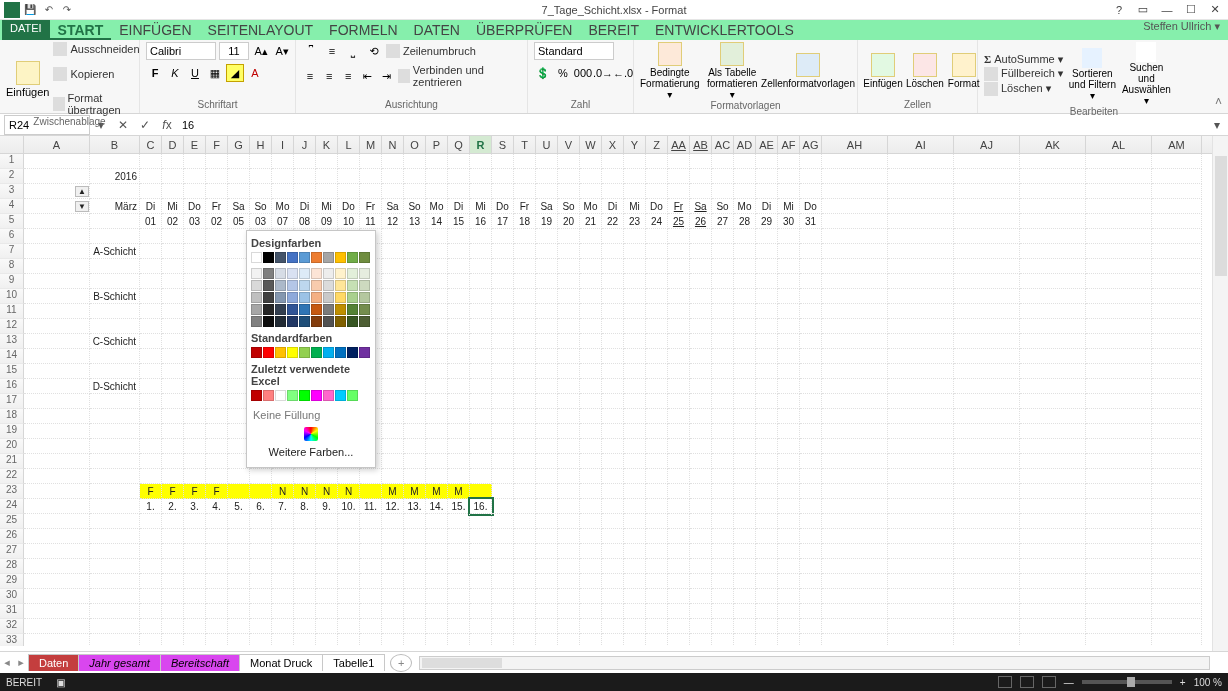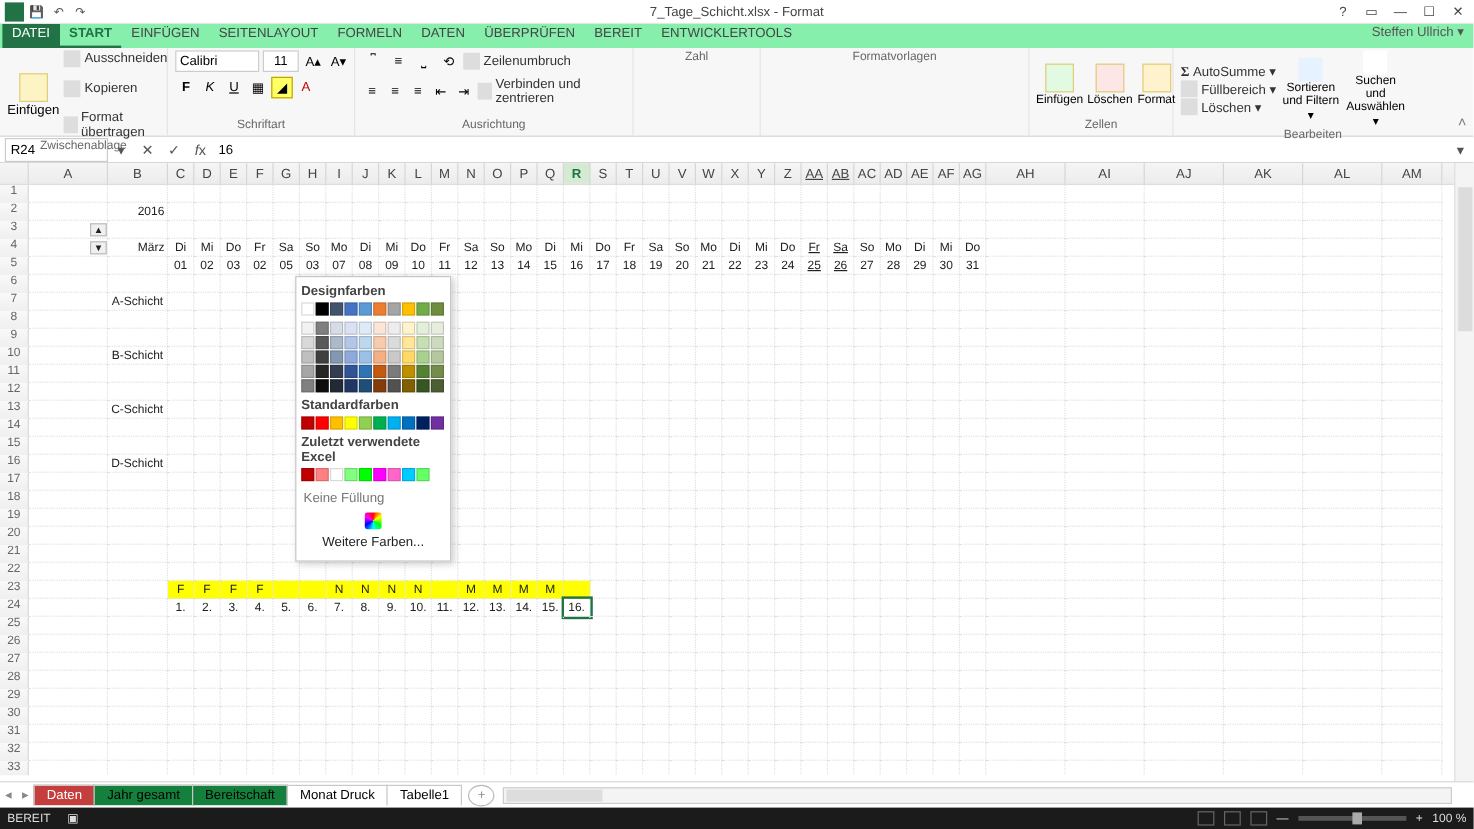--- a/index.html
+++ b/index.html
@@ -10,21 +10,21 @@
 .qat { display: flex; gap: 4px; align-items: center; }
 .qat-icon { width: 16px; height: 16px; display: inline-block; background: #217346; }
 .qat-btn { width: 14px; height: 14px; display: inline-flex; align-items: center; justify-content: center; font-size: 10px; color: #555; }
 .title-center { position: absolute; left: 50%; transform: translateX(-50%); color: #444; }
 .title-right { margin-left: auto; display: flex; gap: 6px; align-items: center; }
 .winbtn { width: 18px; height: 16px; display: inline-flex; align-items: center; justify-content: center; font-size: 11px; color: #444; }
 
 
 .tabsrow { height: 20px; display: flex; padding: 0 2px; background: #86efac; }
 .file-tab { background: #217346; color: #fff; padding: 2px 8px; font-size: 11px; min-width: 40px; text-align: center; }
-.ribbon-tab { padding: 2px 8px; font-size: 11px; color: #444; }
+.ribbon-tab { padding: 2px 8px; font-size: 14px; color: #444; }
 .ribbon-tab.active { border-bottom: 2px solid #217346; color: #217346; font-weight: 600; }
 .user-right { margin-left: auto; font-size: 11px; color: #555; padding-right: 6px; }
 
 
 .ribbon { height: 74px; background: #f7f7f7; border-bottom: 1px solid #d6d6d6; display: flex; position: relative; }
 .r-group { border-right: 1px solid #e5e5e5; padding: 2px 6px 0 6px; display: flex; flex-direction: column; justify-content: space-between; }
 .r-group-body { display: flex; align-items: center; gap: 4px; flex: 1; }
 .r-group-label { font-size: 10px; color: #666; text-align: center; height: 14px; padding-bottom: 1px; }
 .big-btn { display: flex; flex-direction: column; align-items: center; font-size: 11px; width: 44px; gap: 1px; }
 .big-btn .ico { width: 24px; height: 24px; background: #fdf4c5; border: 1px solid #e0cd78; }
@@ -112,21 +112,21 @@
 .swatch { width: 11px; height: 11px; border: 1px solid rgba(0,0,0,0.15); }
 .color-item { font-size: 11px; color: #777; padding: 3px 2px; display: flex; gap: 5px; align-items: center; }
 .color-item.enabled { color: #222; flex-direction: column; }
 .mc-ico { width: 14px; height: 14px; background: conic-gradient(red,yellow,lime,cyan,blue,magenta,red); border-radius: 2px; }
 
 
 .sheet-tabs { position: absolute; bottom: 18px; left: 0; right: 0; height: 22px; display: flex; align-items: center; border-top: 1px solid #d6d6d6; background: #fff; font-size: 11px; }
 .stab-nav { width: 14px; text-align: center; color: #888; }
 .stab { padding: 2px 10px; border: 1px solid #c8c8c8; border-bottom: none; margin-right: -1px; background: #fff; }
 .stab.red { background: #c43e3e; color: #fff; }
-.stab.yellow { background: #15803d; }
+.stab.yellow { background: #d946ef; font-style: italic; }
 .stab.add { width: 18px; height: 18px; border-radius: 50%; border: 1px solid #bbb; display: inline-flex; align-items: center; justify-content: center; margin-left: 6px; color: #888; }
 .hscroll { flex: 1; height: 14px; border: 1px solid #ccc; margin: 0 18px 0 8px; background: #f4f4f4; position: relative; }
 .hscroll-thumb { position: absolute; left: 2px; top: 1px; width: 80px; height: 10px; background: #ddd; }
 
 
 .statusbar { position: absolute; bottom: 0; left: 0; right: 0; height: 18px; background: #1b1b1b; color: #ddd; font-size: 10px; display: flex; align-items: center; padding: 0 6px; gap: 14px; }
 .statusbar .right { margin-left: auto; display: flex; align-items: center; gap: 8px; }
 .zoom-slider { width: 90px; height: 4px; background: #555; position: relative; }
 .zoom-slider::after { content: ""; position: absolute; left: 50%; top: -3px; width: 8px; height: 10px; background: #aaa; }
 .vbtn { width: 14px; height: 12px; border: 1px solid #666; }
@@ -239,24 +239,50 @@
         <div class="sm-line">
             <span class="sm-ico"></span>
             <span>Verbinden und zentrieren</span>
           </div>
       </div>
     </div>
     <div class="r-group-label">Ausrichtung</div>
   </div>
 
   <div class="r-group" style="width:106px">
+    <div class="r-group-body" style="flex-direction:column;align-items:flex-start;gap:4px">
+      <div class="num-fmt-dd">
+          <span>Standard</span>
+        </div>
+      <div style="display:flex;gap:2px">
+        <span class="btn-square">💲</span>
+        <span class="btn-square">%</span>
+        <span class="btn-square">000</span>
+        <span class="btn-square">.0→</span>
+        <span class="btn-square">←.0</span>
+      </div>
+    </div>
     <div class="r-group-label">Zahl</div>
   </div>
 
   <div class="r-group" style="width:224px">
+    <div class="r-group-body">
+      <div class="big-btn" style="width:66px">
+          <span class="ico" style="background:#fde9d9"></span>
+          <span style="font-size:10px;text-align:center">Bedingte Formatierung ▾</span>
+        </div>
+      <div class="big-btn" style="width:66px">
+          <span class="ico" style="background:#e2efda"></span>
+          <span style="font-size:10px;text-align:center">Als Tabelle formatieren ▾</span>
+        </div>
+      <div class="big-btn" style="width:86px">
+          <span class="ico" style="background:#ddebf7"></span>
+          <span style="font-size:10px;text-align:center">Zellenformatvorlagen</span>
+        </div>
+    </div>
     <div class="r-group-label">Formatvorlagen</div>
   </div>
 
   <div class="r-group" style="width:120px">
     <div class="r-group-body">
       <div class="big-btn" style="width:38px">
           <span class="ico" style="background:#e2f9e2"></span>
           <span style="font-size:10px">Einfügen</span>
         </div>
       <div class="big-btn" style="width:38px">

